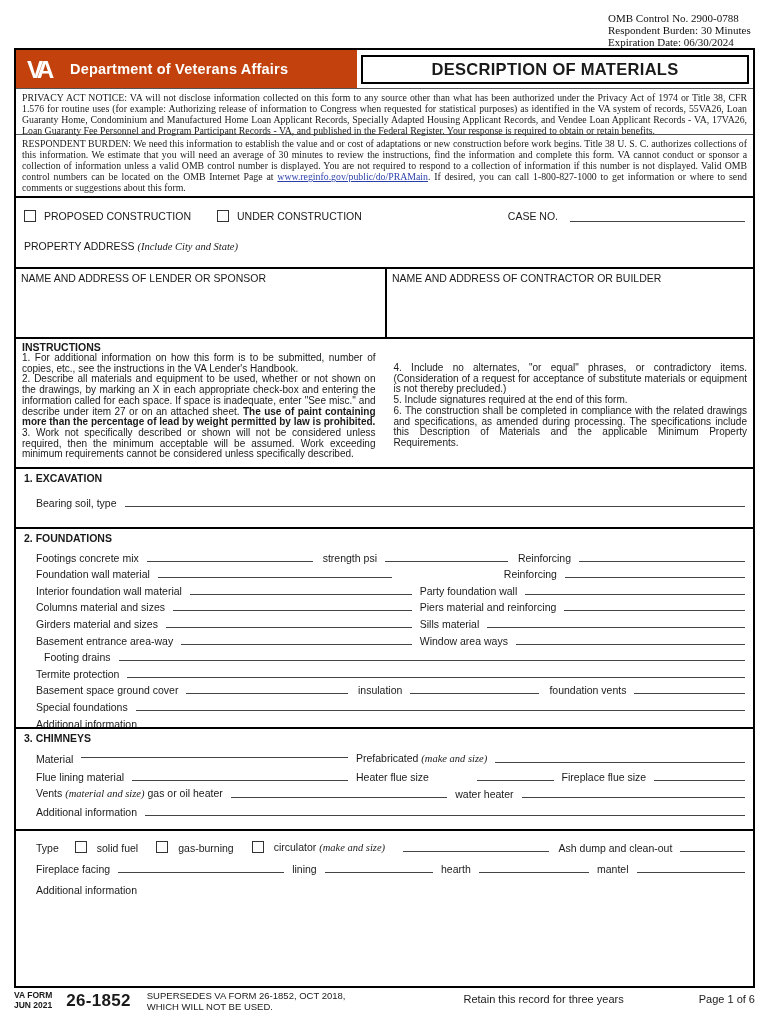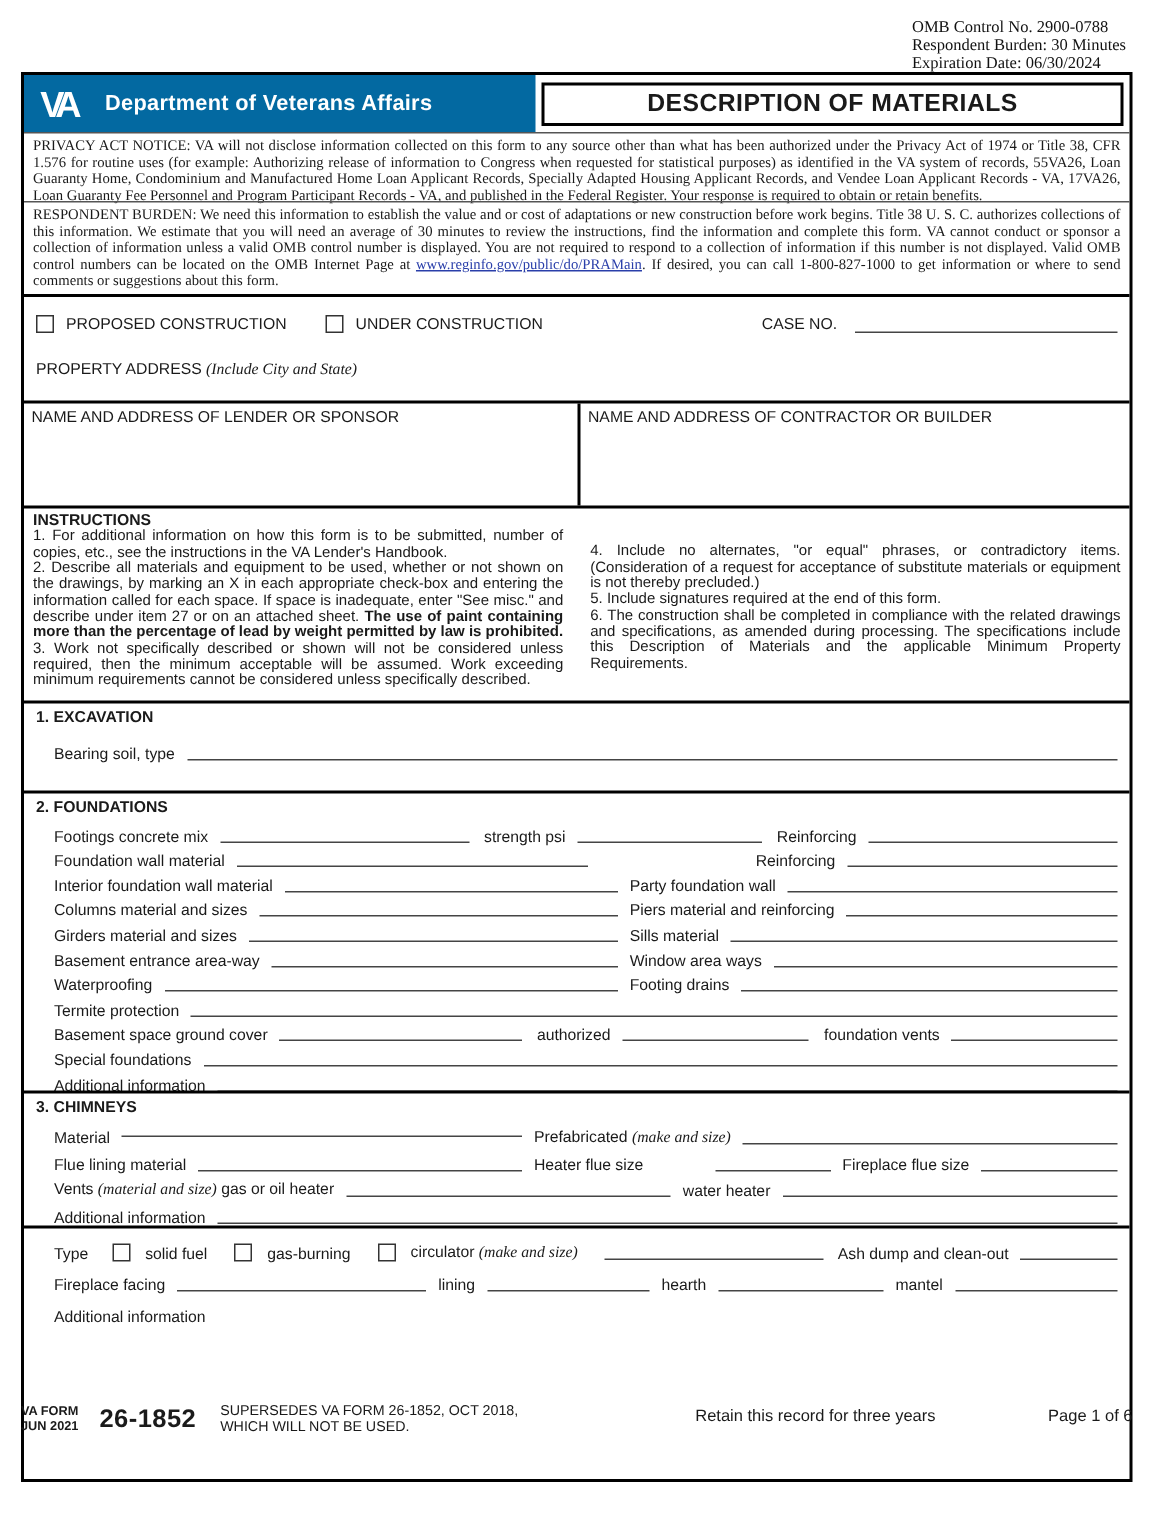--- a/index.html
+++ b/index.html
@@ -13,21 +13,21 @@
   
   .omb { position:absolute; top:12px; left:608px; font-family:"Liberation Serif", serif;
          font-size:11px; line-height:12px; color:#111; }
 
   
   .formbox { position:absolute; top:48px; left:14px; width:741px; height:940px;
              border:2.5px solid #000; display:flex; flex-direction:column; }
 
   
   .hdr { height:38px; display:flex; align-items:stretch; }
-  .hdr-black { width:341px; background:#0369a1; color:#fff; display:flex; align-items:center;
+  .hdr-black { width:341px; background:#c2410c; color:#fff; display:flex; align-items:center;
                padding-left:10px; }
   .valogo { display:inline-flex; margin-right:8px; }
   .hdr-agency { font-size:14.5px; font-weight:bold; letter-spacing:0.2px; }
   .hdr-right { flex:1; display:flex; align-items:center; justify-content:center; padding:3px 4px; }
   .titlebox { border:2.5px solid #000; width:100%; text-align:center; font-size:16.5px;
               font-weight:bold; padding:3px 0; letter-spacing:0.3px; }
 
   
   .notice { font-size:9.8px; line-height:11px; text-align:justify; padding:3px 6px 2px 6px; }
   .privacy { height:46px; border-top:1px solid #555; }
@@ -63,30 +63,30 @@
   .sec { border-top:2px solid #000; padding:2px 8px 0 8px; }
   .sec-h { font-size:10.5px; font-weight:bold; height:16px; line-height:15px; }
   .frow { display:flex; align-items:flex-end; font-size:10.5px; padding-left:12px; }
   .frow .lbl { white-space:nowrap; padding-right:8px; line-height:12px; }
   .frow .line { border-bottom:1.5px solid #444; flex:1; margin-bottom:2px; min-width:10px; }
   .fld { display:flex; align-items:flex-end; }
   .sec-excavation { height:60px; }
   .sec-excavation .frow { height:22px; }
   .sec-foundations { height:200px; }
   .sec-foundations .frow { height:16.6px; }
-  .sec-chimneys { height:90px; }
+  .sec-chimneys { height:102px; }
   .sec-chimneys .frow { height:17.8px; }
   .sec-fireplaces { flex:1; }
   .sec-fireplaces .frow { height:21px; }
   .frow .cb { margin-right:10px; margin-bottom:1px; }
   .frow .cb + .lbl { padding-right:18px; }
   .spacer { flex:none; }
 
   
-  .footer { position:absolute; top:936px; left:14px; width:741px; display:flex;
+  .footer { position:absolute; top:991px; left:14px; width:741px; display:flex;
             align-items:flex-start; }
   .f-vaform { font-size:8.5px; font-weight:bold; line-height:9.5px; }
   .f-number { font-size:17px; font-weight:bold; margin-left:14px; margin-top:0px; letter-spacing:0.3px; }
   .f-super { font-size:9.5px; line-height:10.5px; margin-left:16px; }
   .f-retain { font-size:11px; margin-left:118px; margin-top:2px; }
   .f-page { font-size:11px; margin-left:auto; margin-top:2px; }
 </style>
 </head>
 <body>
 
@@ -218,42 +218,38 @@
           <span class="lbl">Basement entrance area-way</span>
           <span class="line"></span>
         </span>
         <span class="fld" style="flex:1; padding-left:8px;">
           <span class="lbl">Window area ways</span>
           <span class="line"></span>
         </span>
       </div>
 
       <div class="frow">
-        <span class="fld" style="width:53%;">
-          <span class="lbl">Waterproofing</span>
-          <span class="line"></span>
-        </span>
         <span class="fld" style="flex:1; padding-left:8px;">
           <span class="lbl">Footing drains</span>
           <span class="line"></span>
         </span>
       </div>
 
       <div class="frow">
         <span class="lbl">Termite protection</span>
         <span class="line"></span>
       </div>
 
       <div class="frow">
         <span class="fld" style="width:44%;">
           <span class="lbl">Basement space ground cover</span>
           <span class="line"></span>
         </span>
         <span class="fld" style="width:27%; padding-left:10px;">
-          <span class="lbl">authorized</span>
+          <span class="lbl">insulation</span>
           <span class="line"></span>
         </span>
         <span class="fld" style="flex:1; padding-left:10px;">
           <span class="lbl">foundation vents</span>
           <span class="line"></span>
         </span>
       </div>
 
       <div class="frow">
         <span class="lbl">Special foundations</span>

